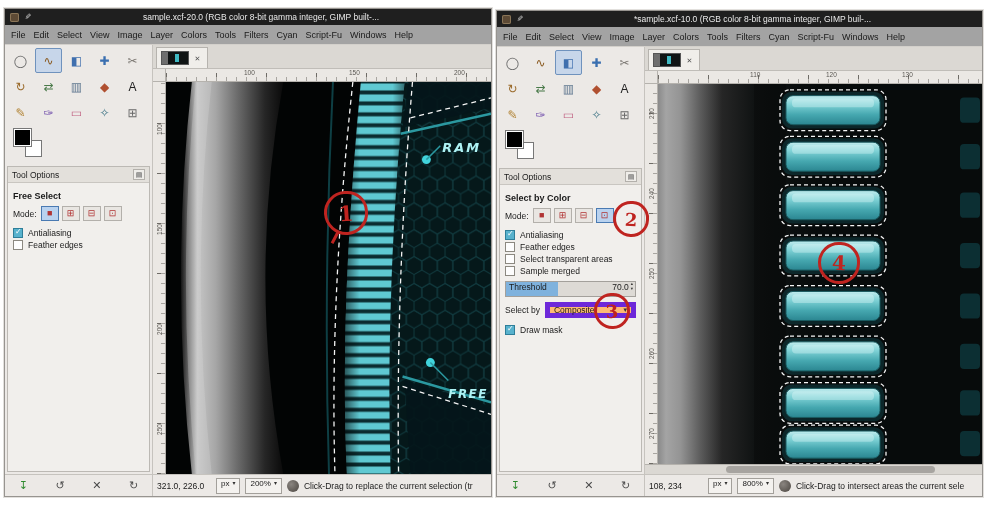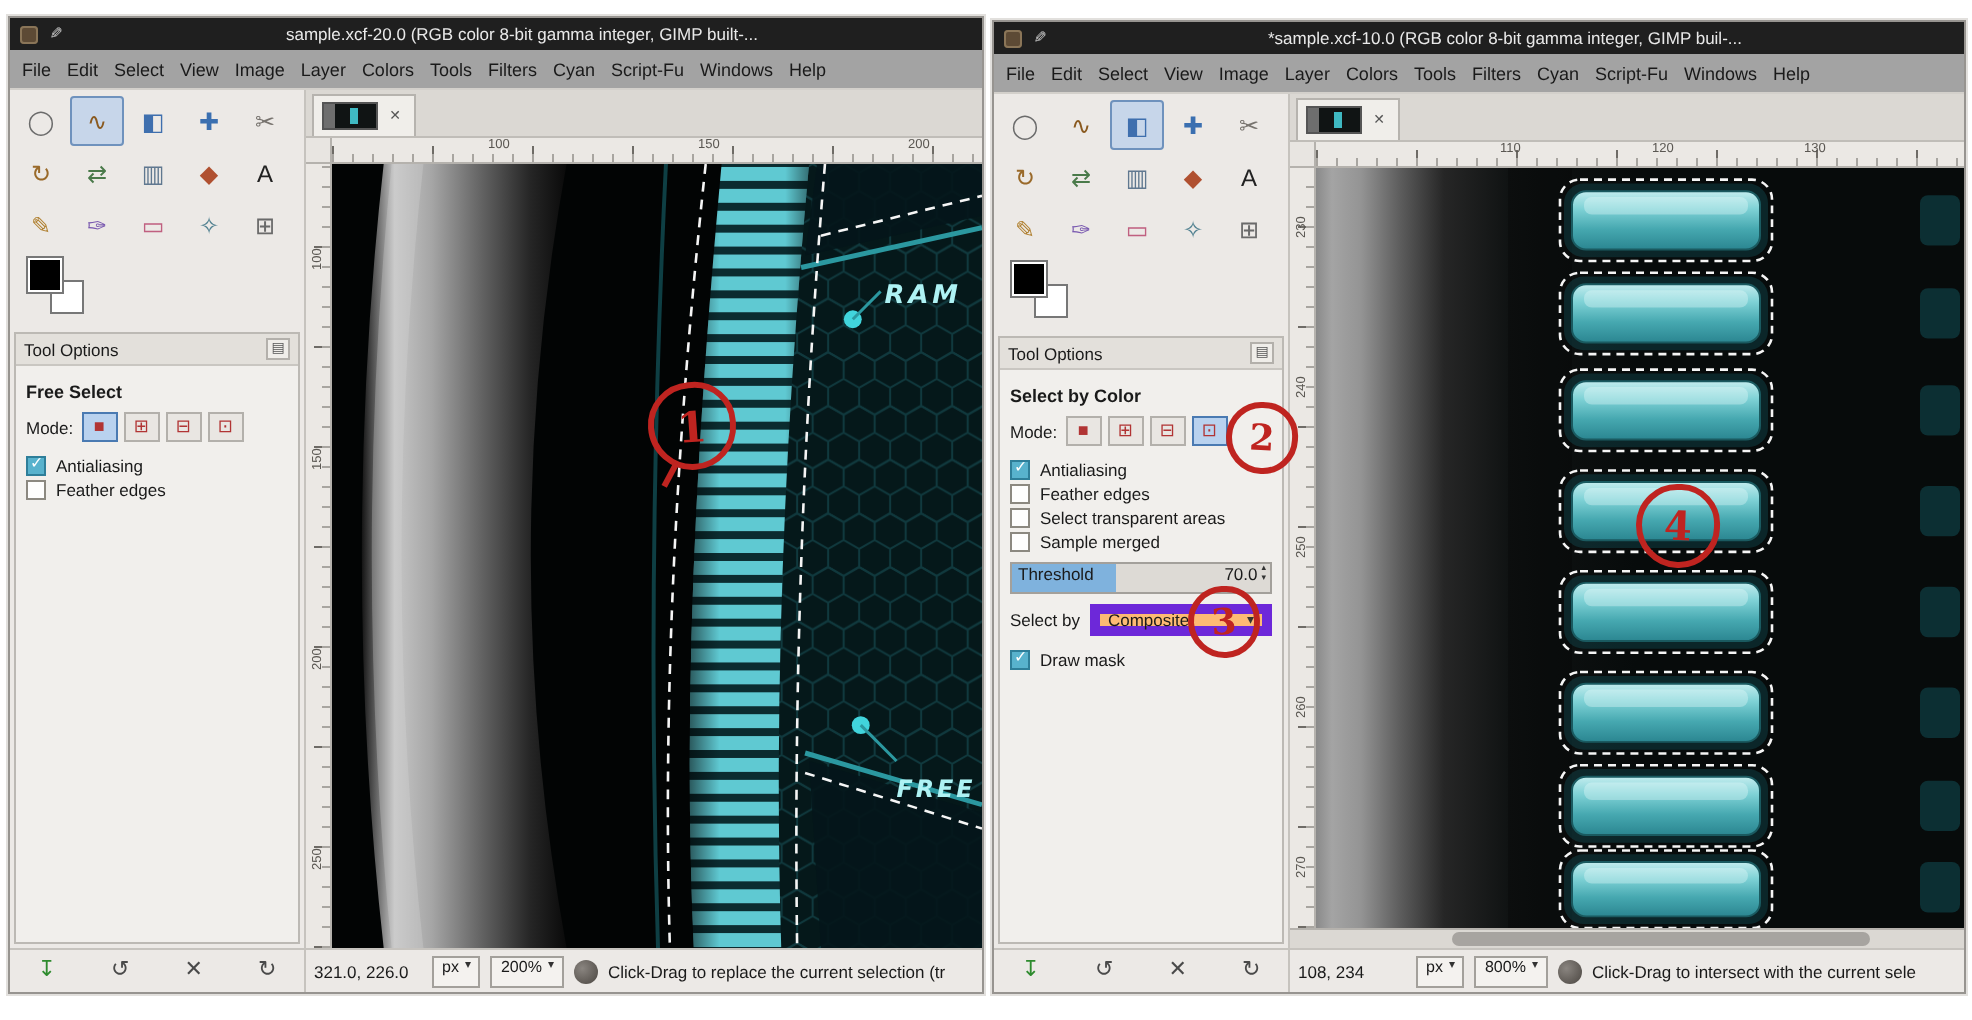--- a/index.html
+++ b/index.html
@@ -594,21 +594,21 @@
       </div>
     <div class="status">
       <span class="coords">108, 234</span>
       <div class="sb-drop">
           <span>px</span>
         </div>
       <div class="sb-drop">
           <span>800%</span>
         </div>
       <span class="msg-icon"></span>
-      <span class="msg">Click-Drag to intersect with the current sele</span>
+      <span class="msg">Click-Drag to intersect areas the current sele</span>
     </div>
   </footer>
 </section>
 
 <div class="annotation" id="ann1">
     <span>1</span>
   </div>
 <div class="annotation" id="ann2">
     <span>2</span>
   </div>

